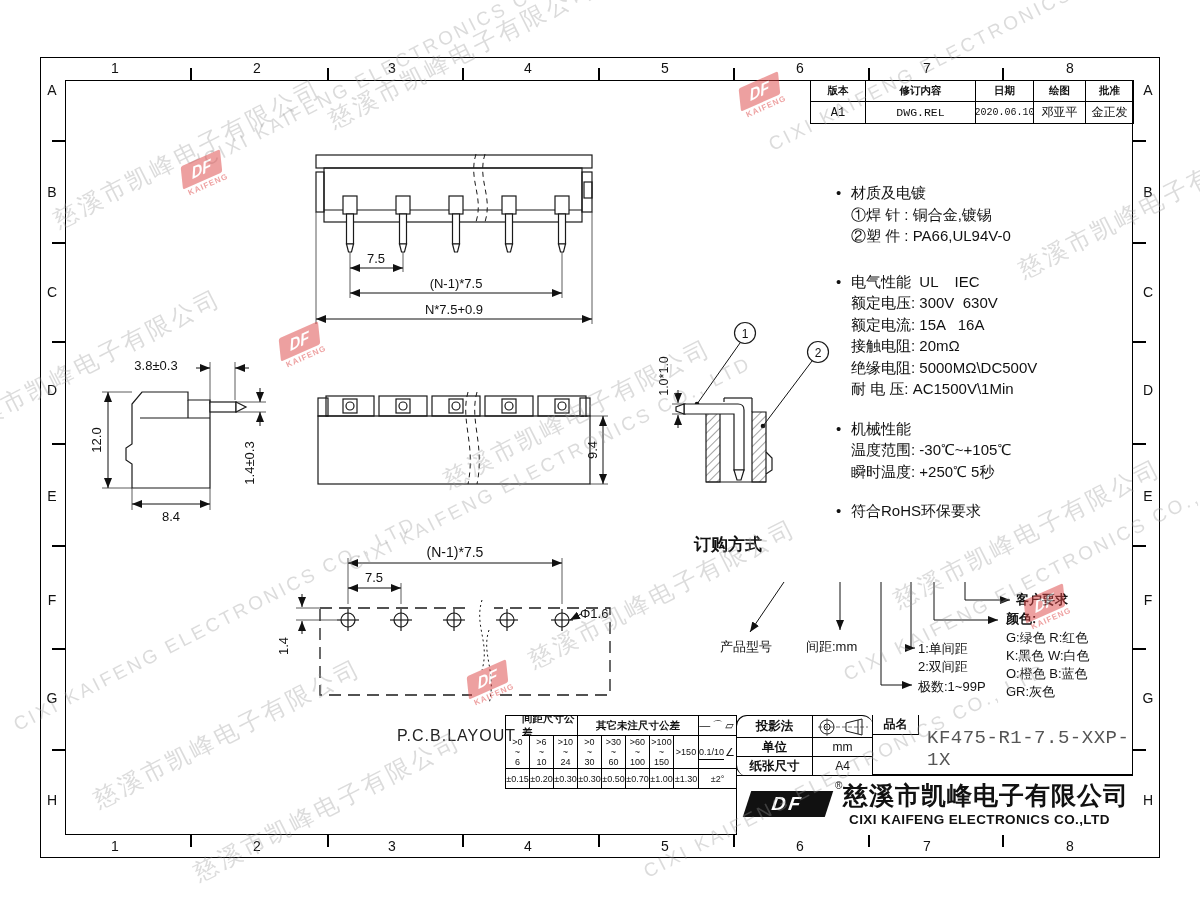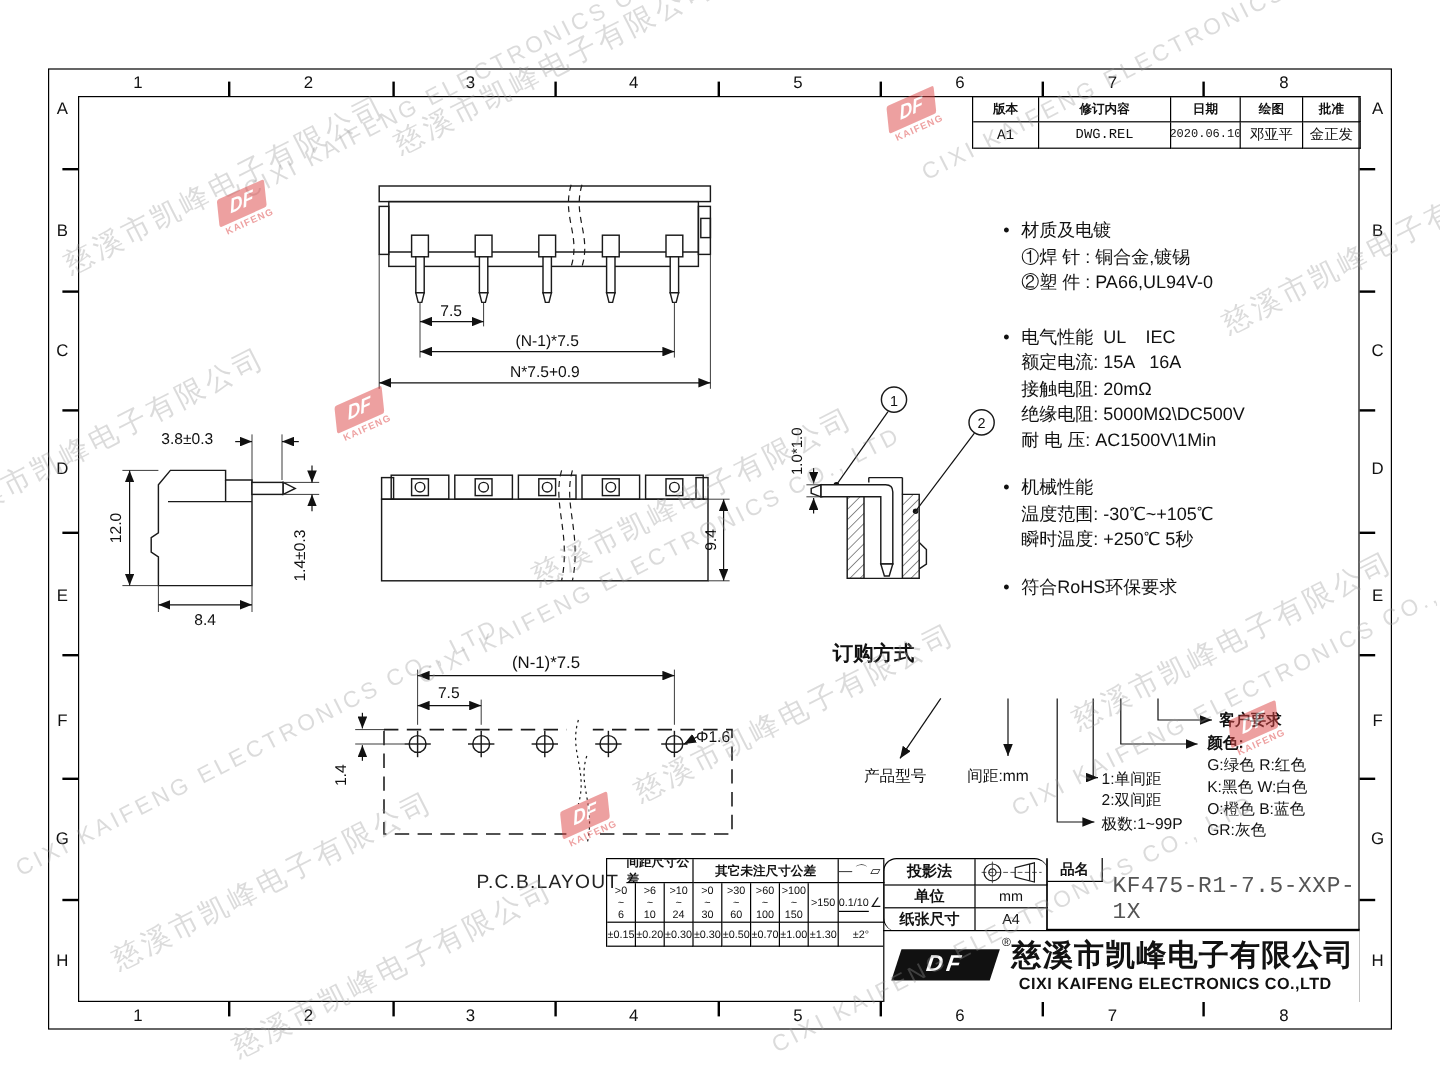--- a/index.html
+++ b/index.html
@@ -187,20 +187,23 @@
         <span class="ind pre">①焊 针 : 铜合金,镀锡</span>
       </div>
     <div class="srow">
         <span class="ind pre">②塑 件 : PA66,UL94V-0</span>
       </div>
     <div class="srow" style="margin-top:24px;">
         <span class="b">•</span>
         <span class="pre">电气性能  UL    IEC</span>
       </div>
     <div class="srow">
+        <span class="ind pre">额定电压: 300V  630V</span>
+      </div>
+    <div class="srow">
         <span class="ind pre">额定电流: 15A   16A</span>
       </div>
     <div class="srow">
         <span class="ind pre">接触电阻: 20mΩ</span>
       </div>
     <div class="srow">
         <span class="ind pre">绝缘电阻: 5000MΩ\DC500V</span>
       </div>
     <div class="srow">
         <span class="ind pre">耐 电 压: AC1500V\1Min</span>

